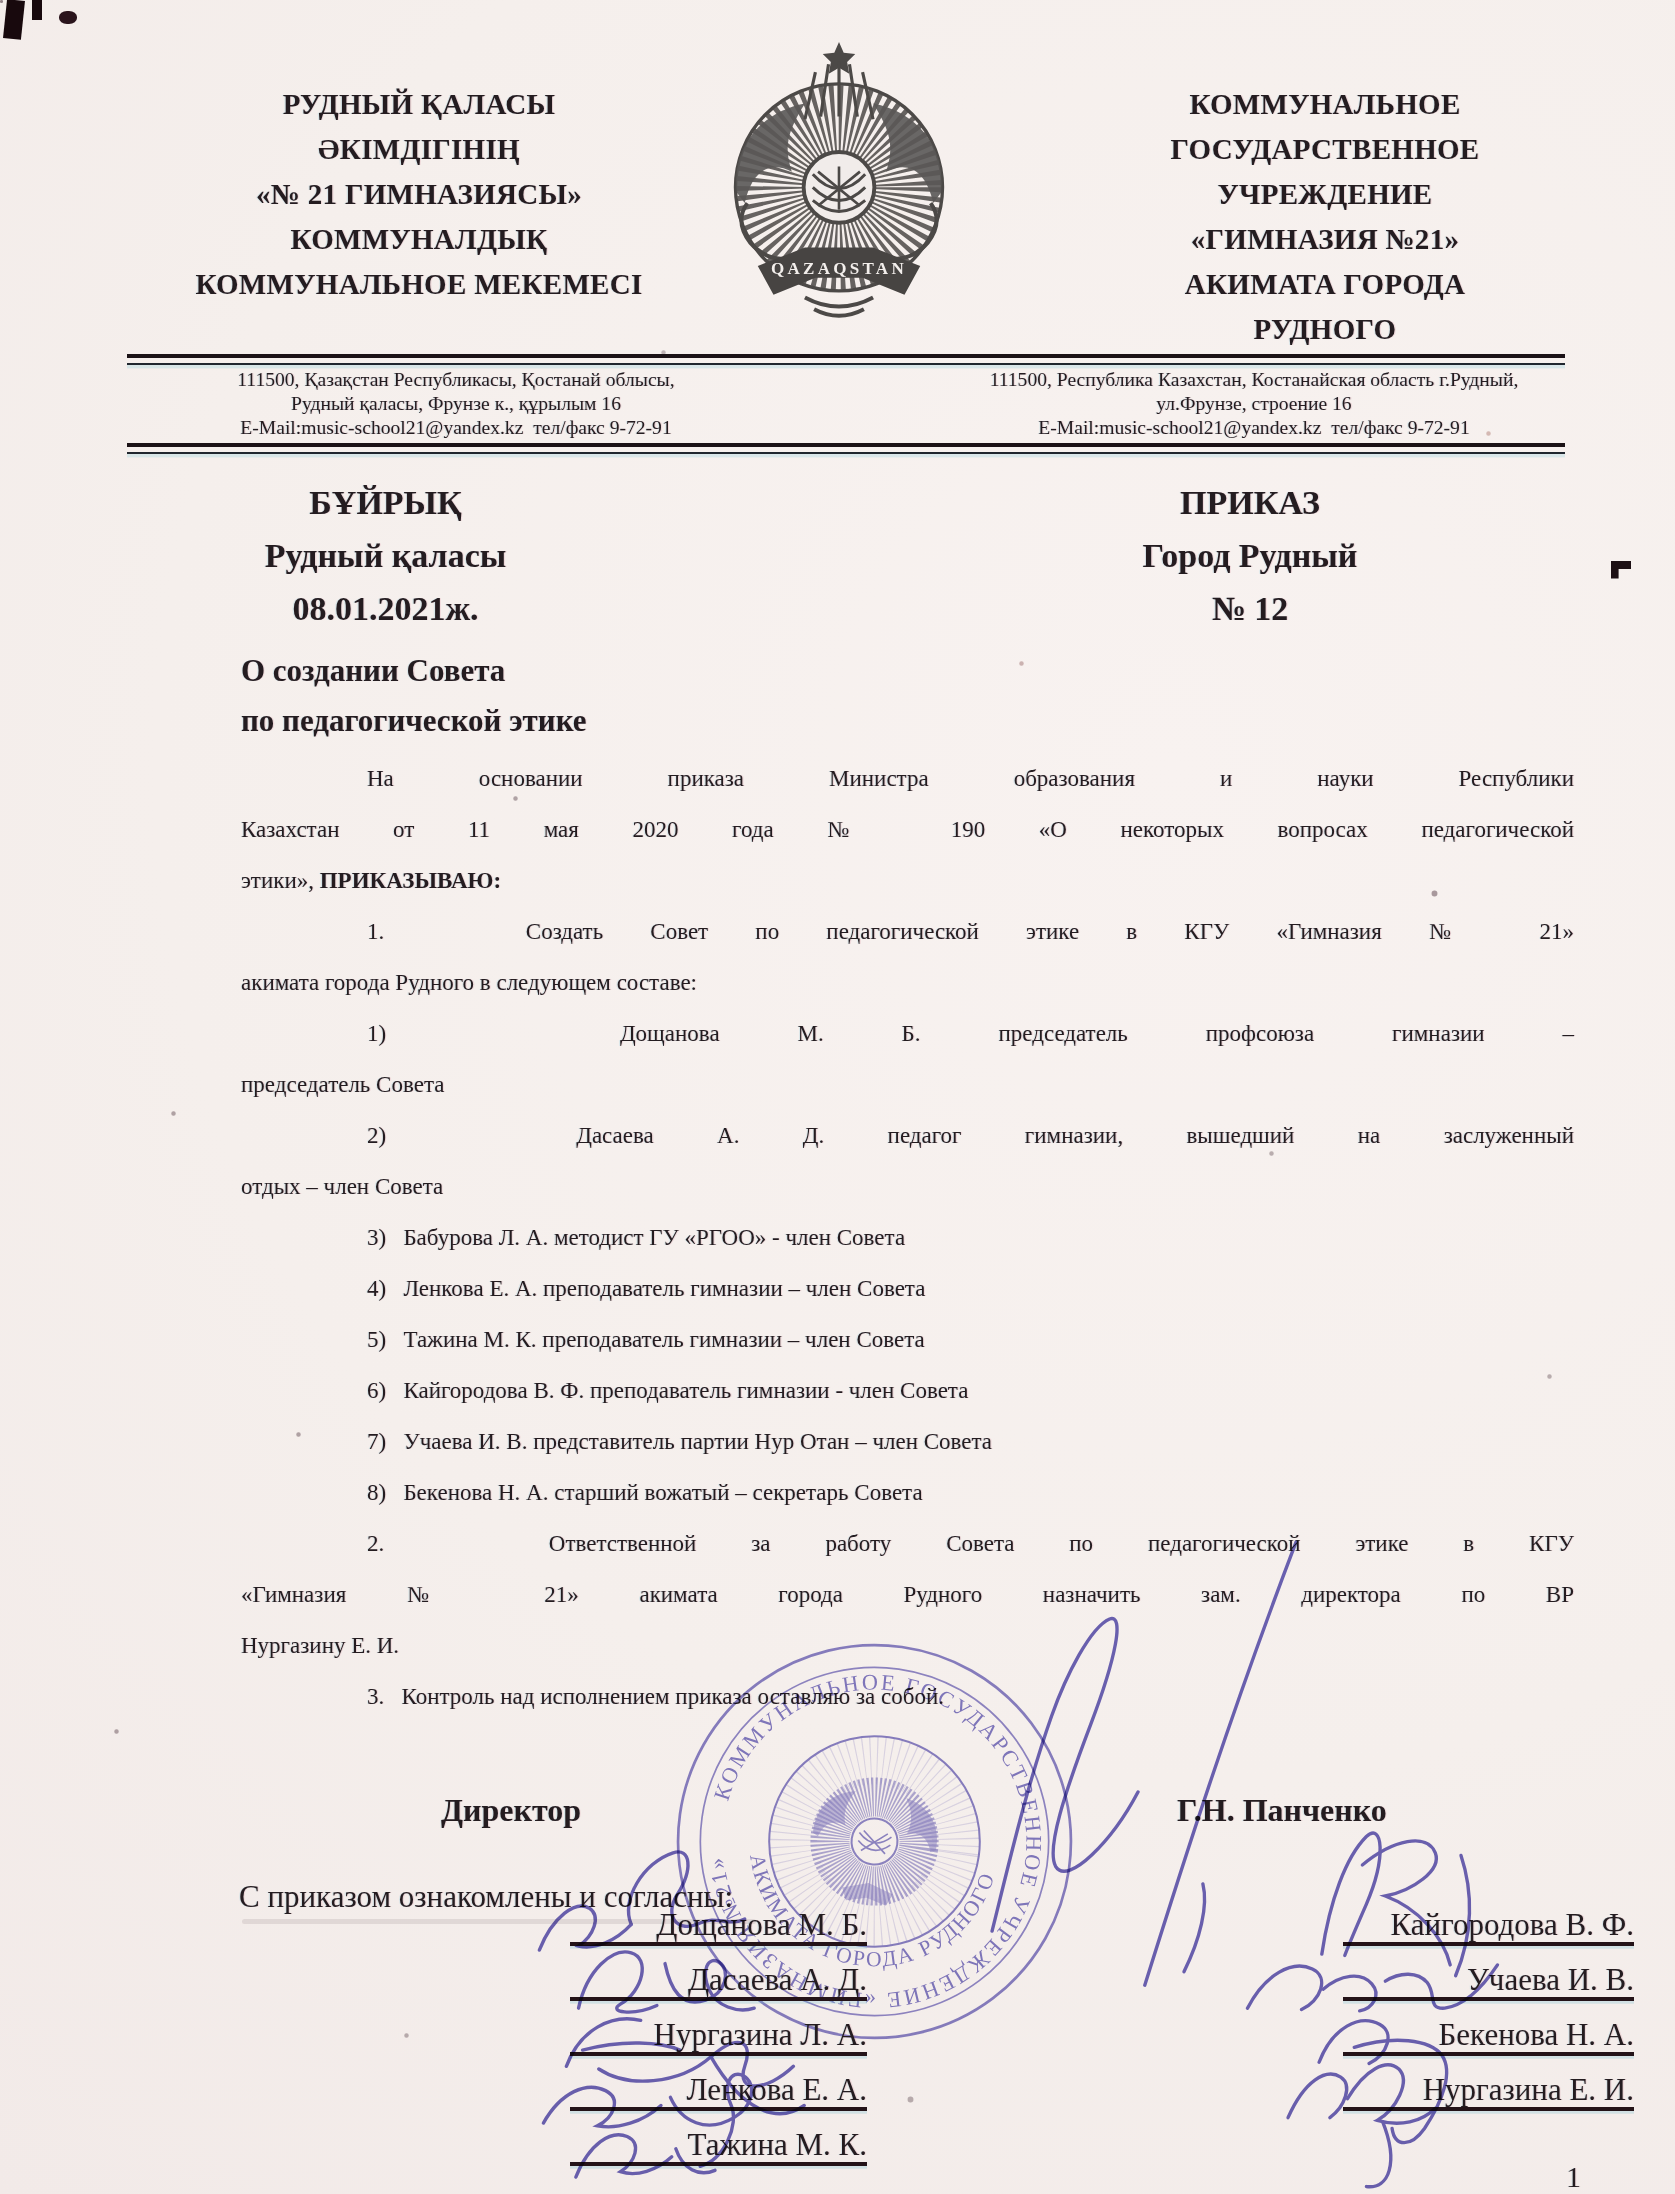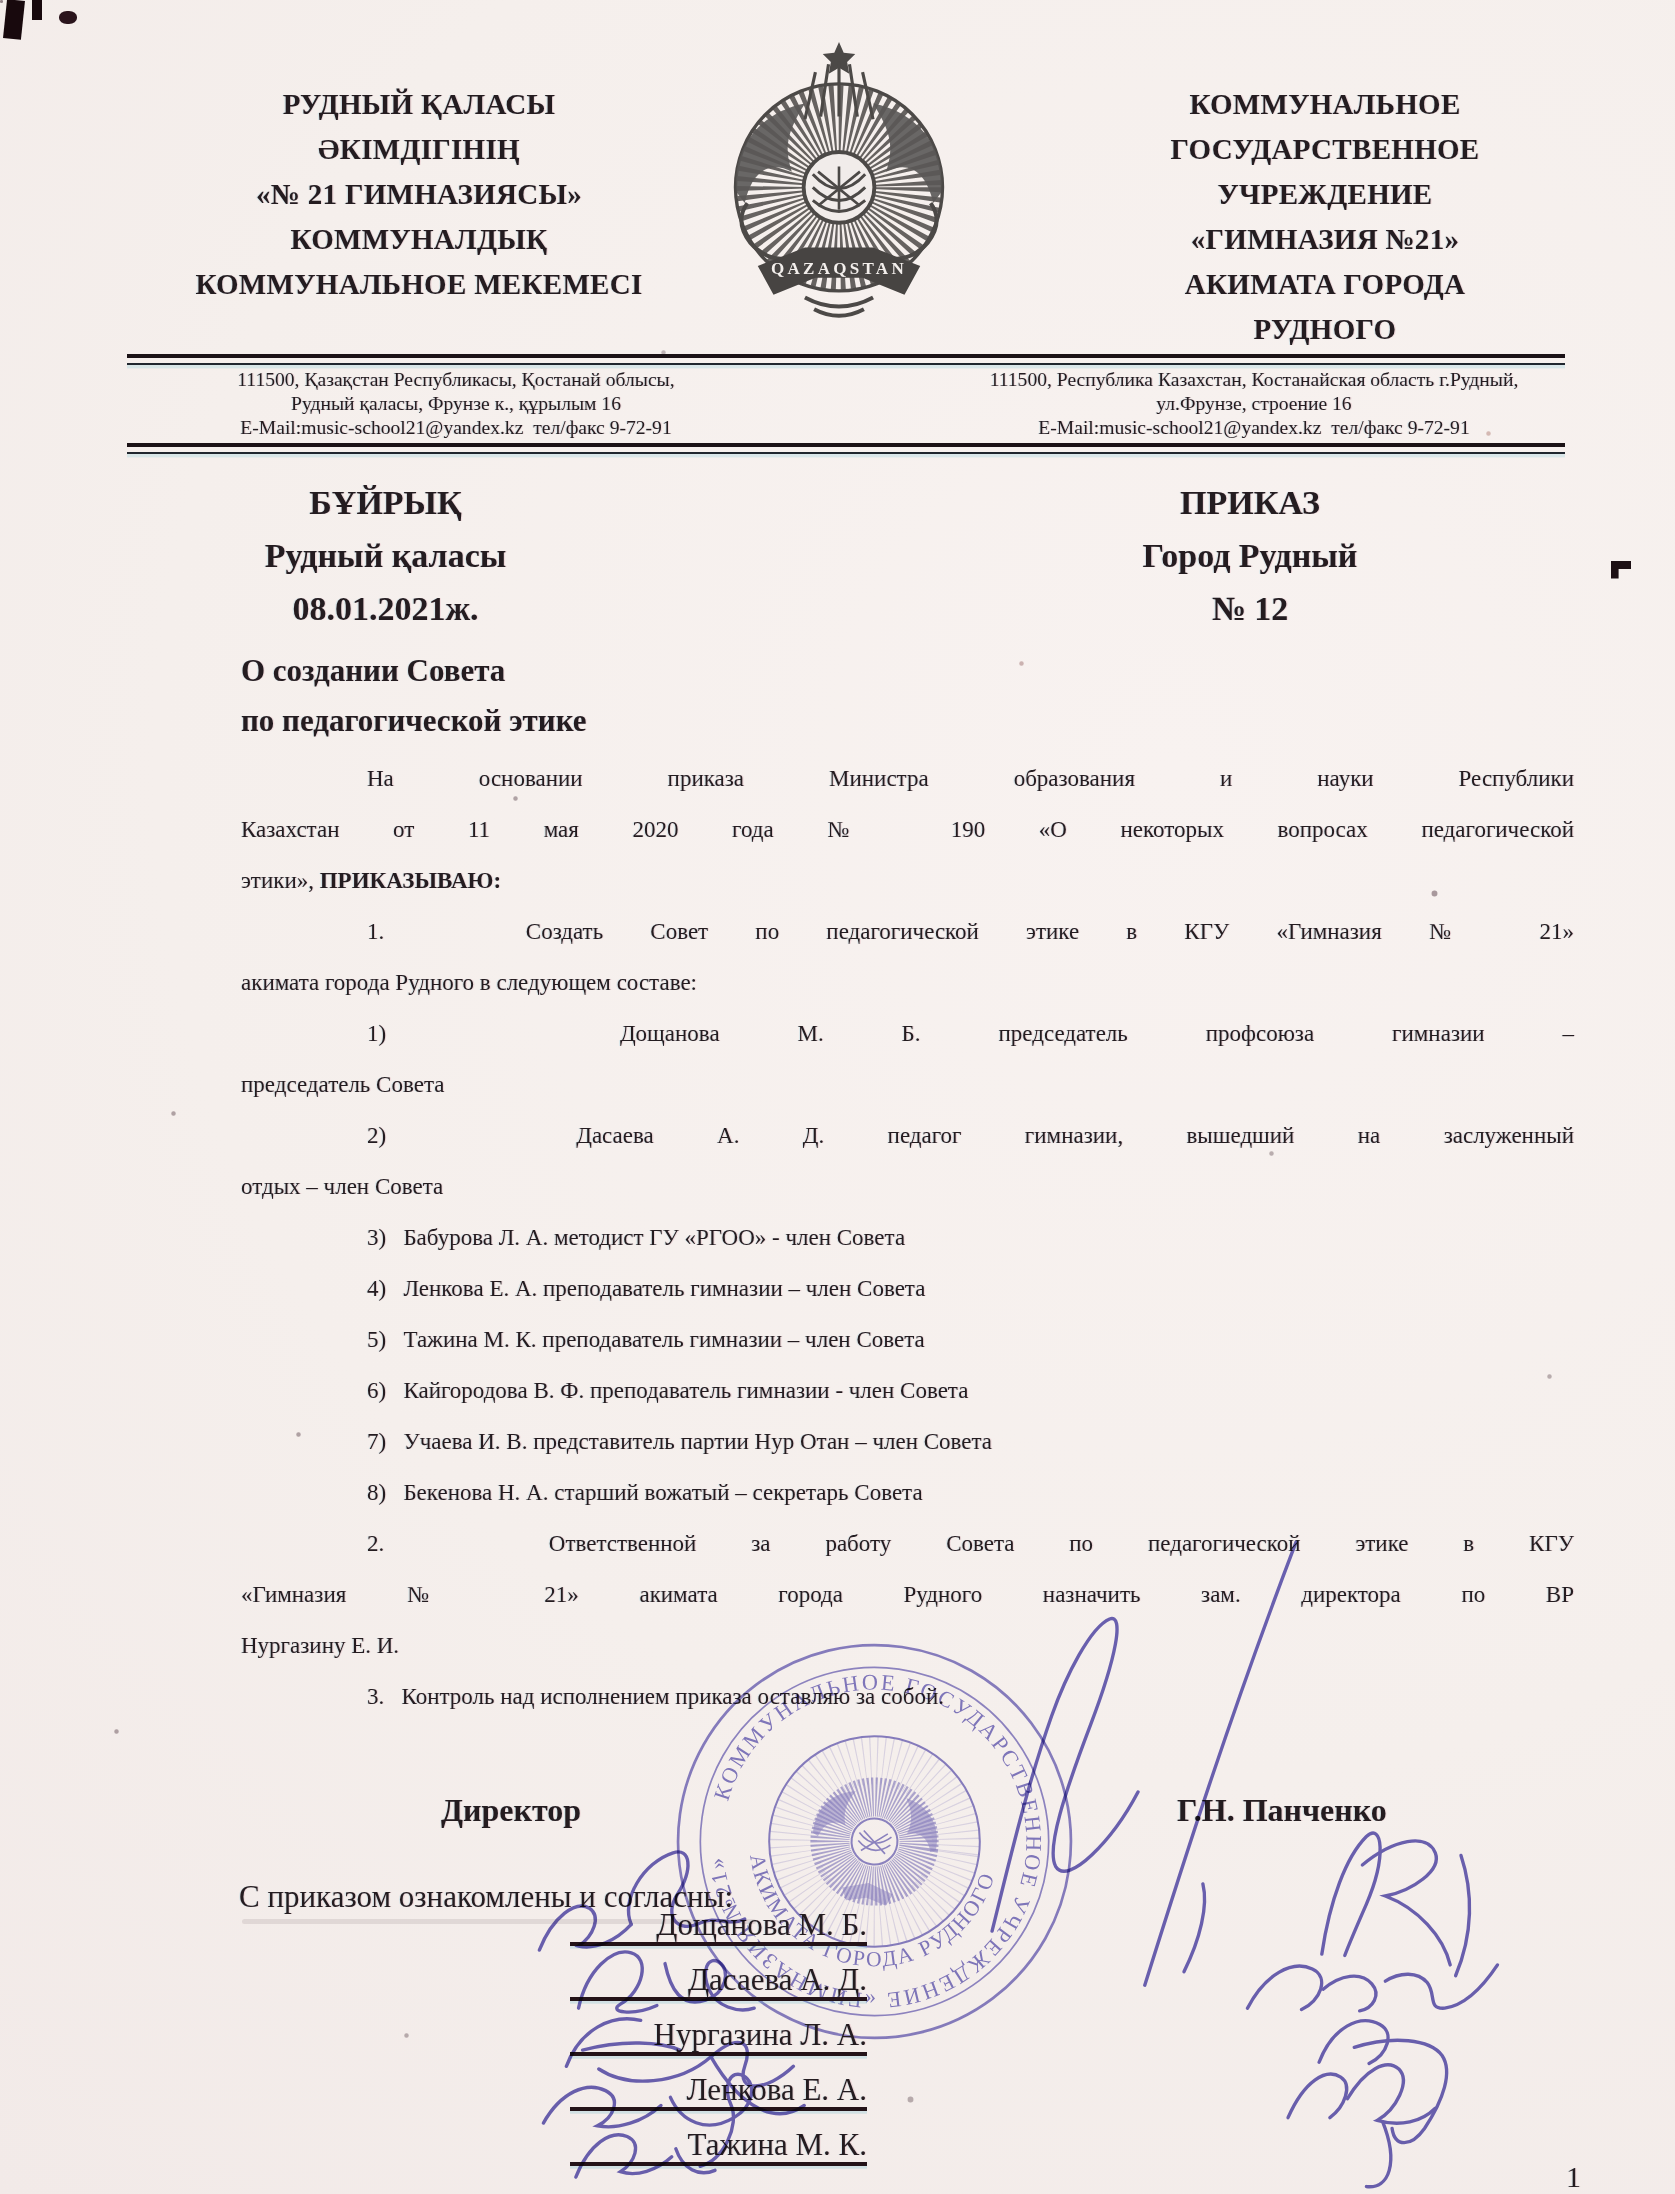--- a/index.html
+++ b/index.html
@@ -215,20 +215,38 @@
     <div class="sig-row">
       <span class="sig-name chrom">Ленкова Е. А.</span>
         <span class="sig-line w-l"></span>
     </div>
     <div class="sig-row">
       <span class="sig-name chrom">Тажина М. К.</span>
         <span class="sig-line w-l"></span>
     </div>
   </div>
 
+  <div class="sign-col sign-right">
+    <div class="sig-row">
+      <span class="sig-name chrom">Кайгородова В. Ф.</span>
+        <span class="sig-line w-r"></span>
+    </div>
+    <div class="sig-row">
+      <span class="sig-name chrom">Учаева И. В.</span>
+        <span class="sig-line w-r"></span>
+    </div>
+    <div class="sig-row">
+      <span class="sig-name chrom">Бекенова Н. А.</span>
+        <span class="sig-line w-r"></span>
+    </div>
+    <div class="sig-row">
+      <span class="sig-name chrom">Нургазина Е. И.</span>
+        <span class="sig-line w-r"></span>
+    </div>
+  </div>
 
   <svg class="ink" viewBox="0 0 2480 3247">
     <g fill="none" stroke="#544bb0" stroke-width="5" stroke-linecap="round" opacity=".85">
       <g>
         <path d="M1468,2858 C1492,2762 1518,2648 1556,2540 C1578,2478 1614,2408 1642,2396 C1664,2388 1652,2452 1614,2552 C1576,2652 1548,2736 1562,2762 C1580,2792 1646,2724 1684,2652"></path>
         <path d="M1694,2938 C1748,2766 1818,2544 1918,2282"></path>
         <path d="M1752,2918 C1776,2870 1788,2820 1780,2788"></path>
       </g>
       <g>
         <path d="M798,2886 C818,2836 852,2812 872,2824 C890,2836 878,2866 856,2880 C880,2886 912,2872 934,2848"></path>

